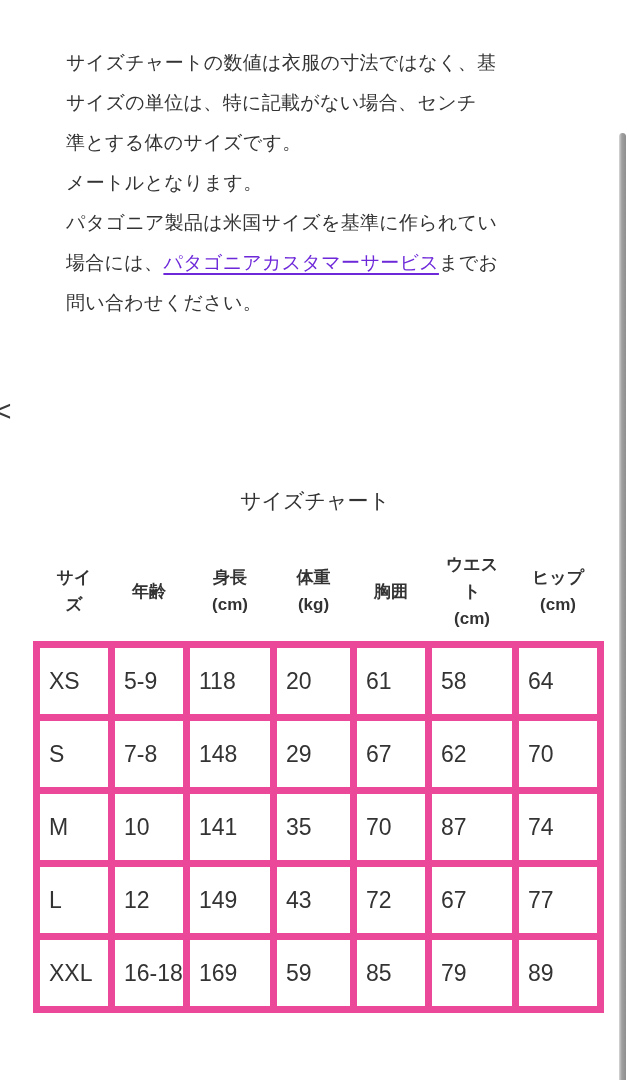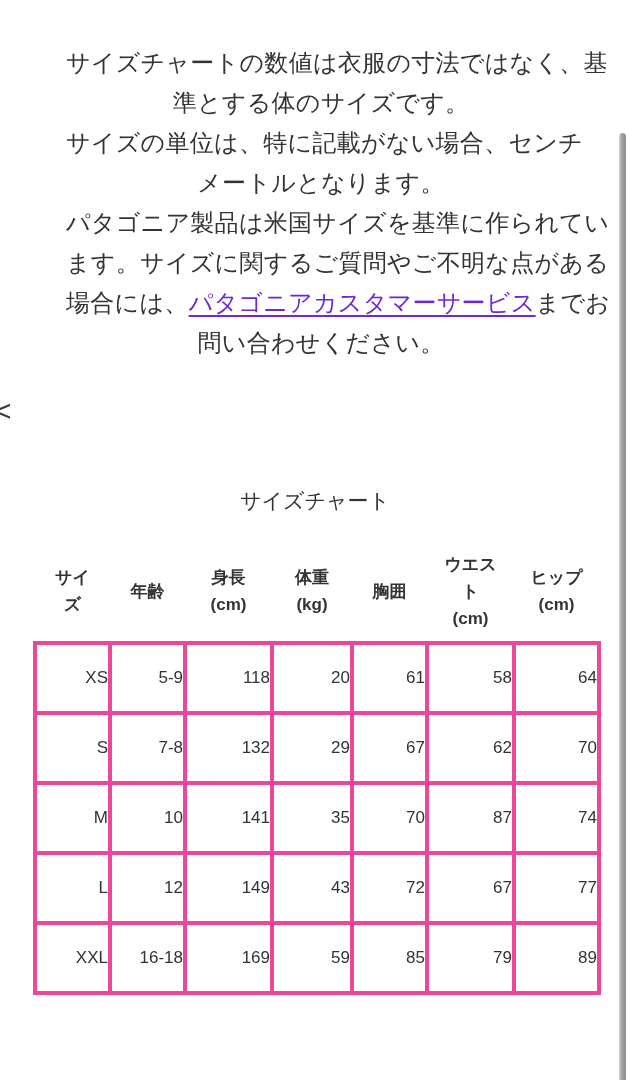--- a/index.html
+++ b/index.html
@@ -17,26 +17,25 @@
   }
   
   .intro {
     position: absolute;
     left: 66px;
     top: 43px;
     width: 510px;
     color: #333333;
   }
   .intro-line {
-    font-size: 24px;
+    font-size: 19px;
     line-height: 40px;
     height: 40px;
     white-space: nowrap;
     letter-spacing: 0.3px;
-    text-align: center;
   }
   .cs-link {
     color: #6d28d9;
     text-decoration: underline;
     text-underline-offset: 4px;
     text-decoration-thickness: 2px;
     cursor: pointer;
   }
   
   .chevron {
@@ -77,50 +76,49 @@
     font-weight: bold;
     line-height: 27px;
     text-align: center;
     vertical-align: middle;
     white-space: pre-line;
     border: none;
   }
   table.size-table td {
     height: 66px;
     padding: 0 0 0 9px;
-    font-size: 17px;
+    font-size: 23px;
     font-weight: normal;
-    text-align: right;
+    text-align: left;
     vertical-align: middle;
-    border: 4px solid #ec4899;
+    border: 7px solid #ec4899;
     background: #ffffff;
   }
   
   .scrollbar-thumb {
     position: absolute;
     right: 3px;
     top: 133px;
     width: 7px;
     height: 947px;
     border-radius: 4px 4px 0 0;
     background: linear-gradient(90deg, #d6d6d6 0%, #a0a0a0 40%, #8e8e8e 100%);
   }
 </style>
 </head>
 <body>
 
 <div class="page">
 
   <div class="intro">
     <div class="intro-line">サイズチャートの数値は衣服の寸法ではなく、基</div>
+    <div class="intro-line">サイズの単位は、特に記載がない場合、センチ</div>
     <div class="intro-line">準とする体のサイズです。</div>
-    <div class="intro-line">サイズの単位は、特に記載がない場合、センチ</div>
     <div class="intro-line">メートルとなります。</div>
     <div class="intro-line">パタゴニア製品は米国サイズを基準に作られてい</div>
-    <div class="intro-line">ます。サイズに関するご質問やご不明な点がある</div>
     <div class="intro-line">
       <span>場合には、</span><span class="cs-link">パタゴニアカスタマーサービス</span><span>までお</span>
     </div>
     <div class="intro-line">問い合わせください。</div>
   </div>
 
   <div class="chevron">&lt;</div>
 
   <div class="chart-title">サイズチャート</div>
 
@@ -157,21 +155,21 @@
         <td>5-9</td>
         <td>118</td>
         <td>20</td>
         <td>61</td>
         <td>58</td>
         <td>64</td>
       </tr>
       <tr>
         <td>S</td>
         <td>7-8</td>
-        <td>132</td>
+        <td>148</td>
         <td>29</td>
         <td>67</td>
         <td>62</td>
         <td>70</td>
       </tr>
       <tr>
         <td>M</td>
         <td>10</td>
         <td>141</td>
         <td>35</td>

